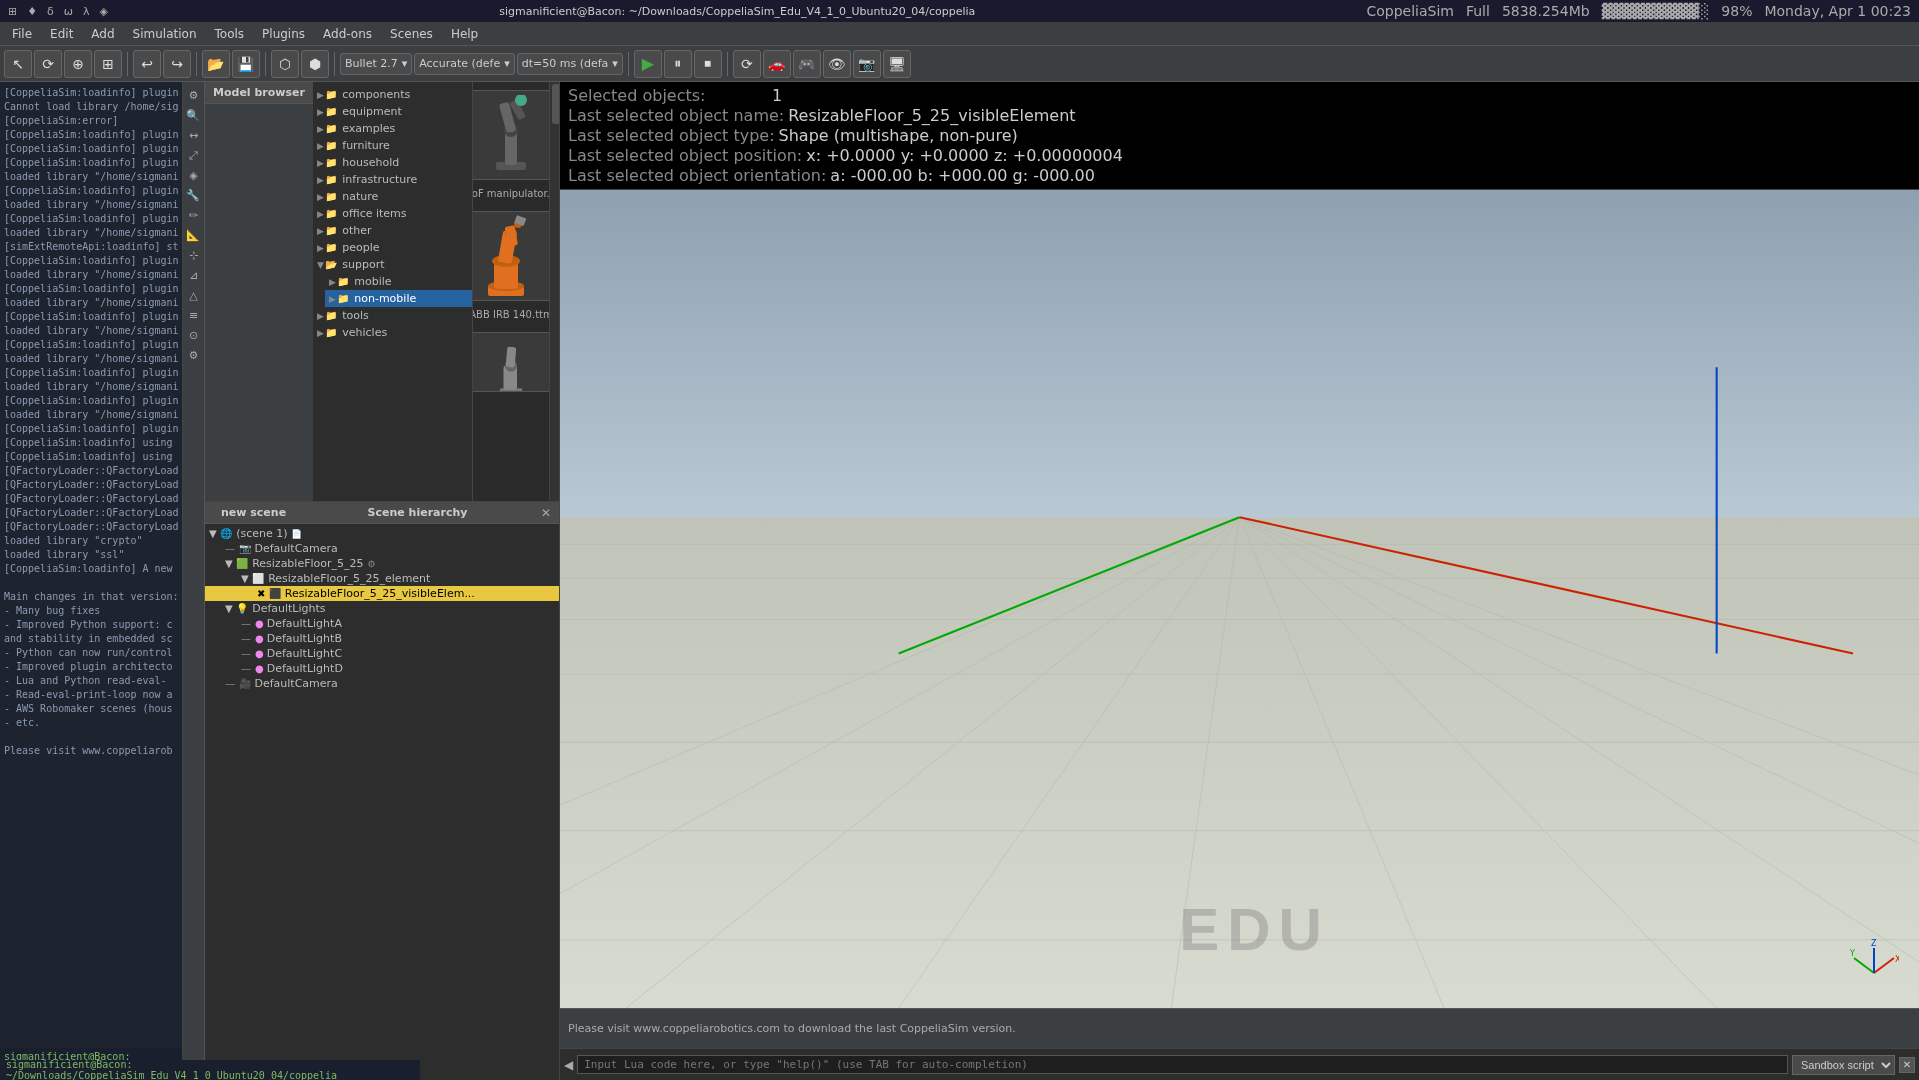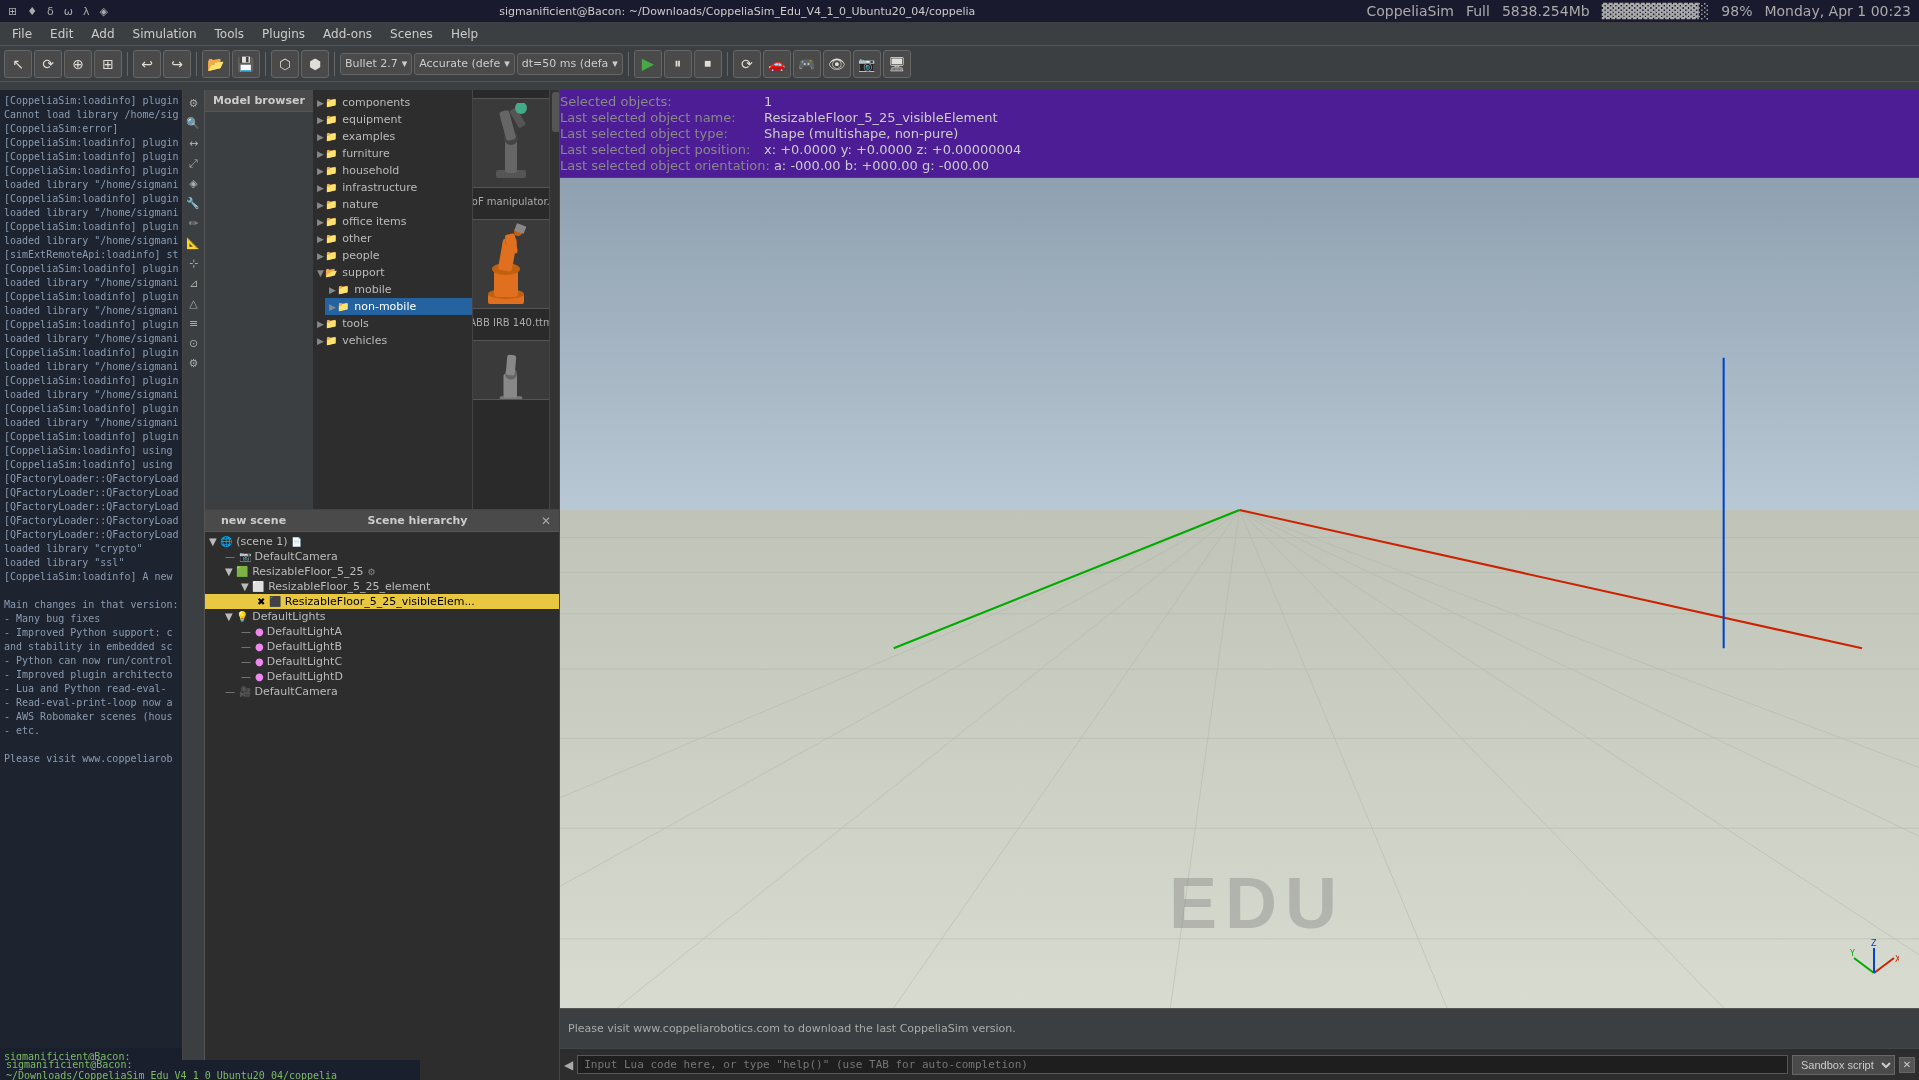--- a/index.html
+++ b/index.html
@@ -97,21 +97,20 @@
       align-items: center;
       gap: 4px;
       cursor: pointer;
     }
 
     
     .main-content {
       flex: 1;
       display: flex;
       overflow: hidden;
-      margin-top: 8px;
     }
 
     
     .terminal-panel {
       width: 183px;
       background: #1e2330;
       color: #8a9bb0;
       font-size: 10px;
       font-family: 'DejaVu Sans Mono', monospace;
       overflow: hidden;
@@ -279,47 +278,47 @@
     
     .right-panel {
       flex: 1;
       display: flex;
       flex-direction: column;
       background: #3c3f41;
     }
 
     
     .properties-bar {
-      background: #4c1d95;
-      padding: 4px 0;
-      font-size: 13px;
+      background: #000000;
+      padding: 4px 8px;
+      font-size: 16px;
       border-bottom: 1px solid #444;
       display: flex;
       gap: 20px;
     }
     .prop-group { display: flex; flex-direction: column; gap: 1px; }
     .prop-row { display: flex; gap: 4px; }
     .prop-label { color: #888; min-width: 200px; }
     .prop-value { color: #ccc; }
 
     
     .viewport-3d {
       flex: 1;
       background: linear-gradient(180deg, #a0a8b0 0%, #c8cfd8 30%, #d0d8e0 100%);
       position: relative;
       overflow: hidden;
     }
 
     
     .edu-watermark {
       position: absolute;
-      bottom: 64px;
+      bottom: 44px;
       left: 50%;
       transform: translateX(-40%);
-      font-size: 72px;
+      font-size: 60px;
       font-weight: bold;
       color: rgba(128, 128, 128, 0.4);
       font-family: Arial, sans-serif;
       letter-spacing: 8px;
     }
 
     
     .axis-indicator {
       position: absolute;
       bottom: 20px;

